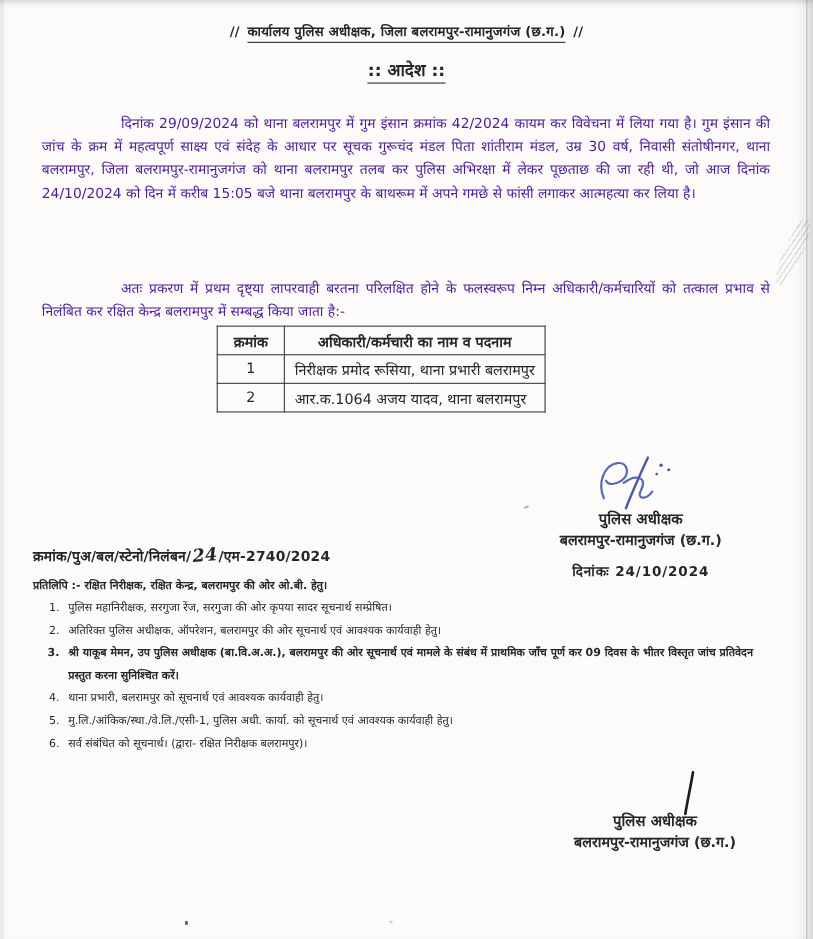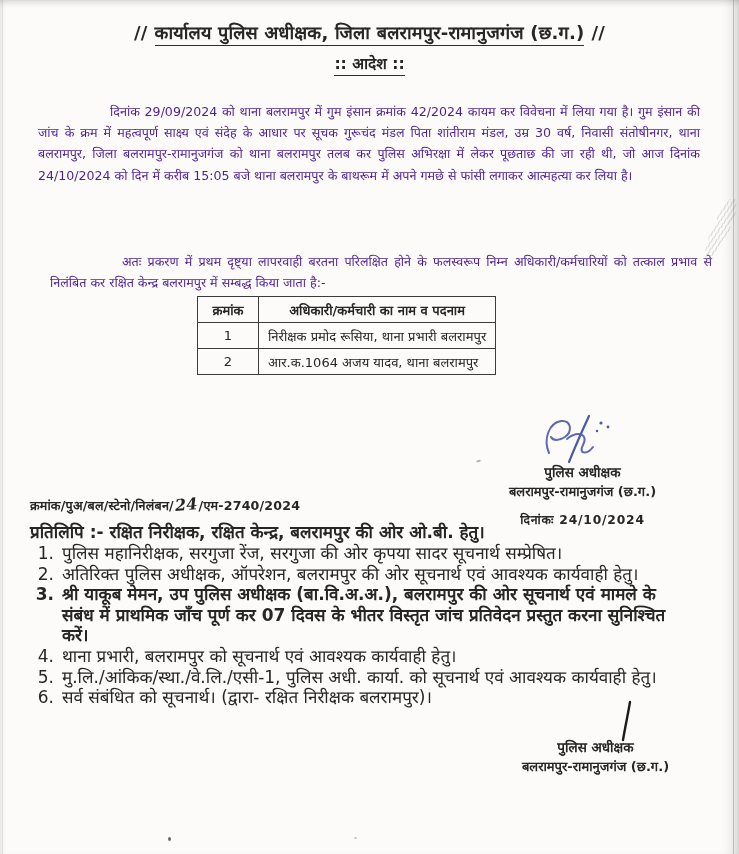--- a/index.html
+++ b/index.html
@@ -21,37 +21,37 @@
     background:repeating-linear-gradient(100deg, rgba(85,85,95,.42) 0 1px, transparent 1px 4px);
     transform:rotate(24deg);filter:blur(.5px);opacity:.55;border-radius:45%;
   }
   .speck{position:absolute;background:#6b6b66;border-radius:50%;}
   .speck1{left:168px;top:837px;width:3px;height:4px;}
   .speck2{left:354px;top:837px;width:3px;height:2px;opacity:.35;}
   .speck3{left:476px;top:460px;width:5px;height:2px;opacity:.5;transform:rotate(-20deg);}
 
   .doc-header{
     position:absolute;left:0;top:20px;width:739px;text-align:center;
-    font-size:18px;font-weight:bold;letter-spacing:.2px;
+    font-size:12px;font-weight:bold;letter-spacing:.2px;
   }
   .doc-header .underlined{border-bottom:1.6px solid #2e2e2e;padding-bottom:2px;}
   .doc-header .slash{margin:0 7px;font-weight:bold;}
   .order-heading{
     position:absolute;left:0;top:52px;width:739px;text-align:center;
     font-size:15.5px;font-weight:bold;
   }
   .order-heading span{border-bottom:1.5px solid #2e2e2e;padding-bottom:2px;}
 
   .para{
     position:absolute;left:38px;width:662px;
     font-size:12.6px;line-height:21.4px;text-align:justify;
     text-indent:72px;color:#4c1d95;font-weight:500;
   }
   .para1{top:88px;}
-  .para2{top:238px;margin-left:12px;}
+  .para2{top:238px;}
 
   .susp-table{
     position:absolute;left:197px;top:296px;
     border-collapse:collapse;font-size:13px;
   }
   .susp-table td,.susp-table th{
     border:1.6px solid #3c3c3c;padding:3px 9px;white-space:nowrap;
     height:19px;
   }
   .susp-table th{font-weight:bold;text-align:center;}
@@ -72,21 +72,21 @@
   .sig-top .date{font-size:12.3px;font-weight:bold;margin-top:10px;letter-spacing:.8px;}
 
   .ref-line{
     position:absolute;left:30px;top:495px;font-size:12.6px;font-weight:bold;letter-spacing:.2px;
   }
   .ref-line .handwritten{
     font-family:"DejaVu Serif",serif;font-style:italic;font-weight:bold;
     font-size:16px;display:inline-block;transform:rotate(-5deg);padding:0 1px;
   }
 
-  .copies{position:absolute;left:30px;top:522px;width:690px;font-size:17px;}
+  .copies{position:absolute;left:30px;top:522px;width:690px;font-size:10px;}
   .copies .intro{font-weight:bold;line-height:21px;}
   .copy-item{display:flex;line-height:20.6px;font-weight:500;}
   .copy-item .no{width:24px;text-align:right;margin-right:8px;flex:none;}
   .copy-item .txt{flex:1;padding-right:28px;}
   .copy-item.bold{font-weight:bold;}
 
   .sig-bottom{
     position:absolute;left:468px;top:700px;width:255px;text-align:center;
   }
   .pen-stroke{display:block;margin:0 auto -4px 150px;}
@@ -153,21 +153,21 @@
     <div class="copy-item">
       <span class="no">1.</span>
       <span class="txt">पुलिस महानिरीक्षक, सरगुजा रेंज, सरगुजा की ओर कृपया सादर सूचनार्थ सम्प्रेषित।</span>
     </div>
     <div class="copy-item">
       <span class="no">2.</span>
       <span class="txt">अतिरिक्त पुलिस अधीक्षक, ऑपरेशन, बलरामपुर की ओर सूचनार्थ एवं आवश्यक कार्यवाही हेतु।</span>
     </div>
     <div class="copy-item bold">
       <span class="no">3.</span>
-      <span class="txt">श्री याकूब मेमन, उप पुलिस अधीक्षक (बा.वि.अ.अ.), बलरामपुर की ओर सूचनार्थ एवं मामले के संबंध में प्राथमिक जाँच पूर्ण कर 07 दिवस के भीतर विस्तृत जांच प्रतिवेदन प्रस्तुत करना सुनिश्चित करें।</span>
+      <span class="txt">श्री याकूब मेमन, उप पुलिस अधीक्षक (बा.वि.अ.अ.), बलरामपुर की ओर सूचनार्थ एवं मामले के संबंध में प्राथमिक जाँच पूर्ण कर 09 दिवस के भीतर विस्तृत जांच प्रतिवेदन प्रस्तुत करना सुनिश्चित करें।</span>
     </div>
     <div class="copy-item">
       <span class="no">4.</span>
       <span class="txt">थाना प्रभारी, बलरामपुर को सूचनार्थ एवं आवश्यक कार्यवाही हेतु।</span>
     </div>
     <div class="copy-item">
       <span class="no">5.</span>
       <span class="txt">मु.लि./आंकिक/स्था./वे.लि./एसी-1, पुलिस अधी. कार्या. को सूचनार्थ एवं आवश्यक कार्यवाही हेतु।</span>
     </div>
     <div class="copy-item">

